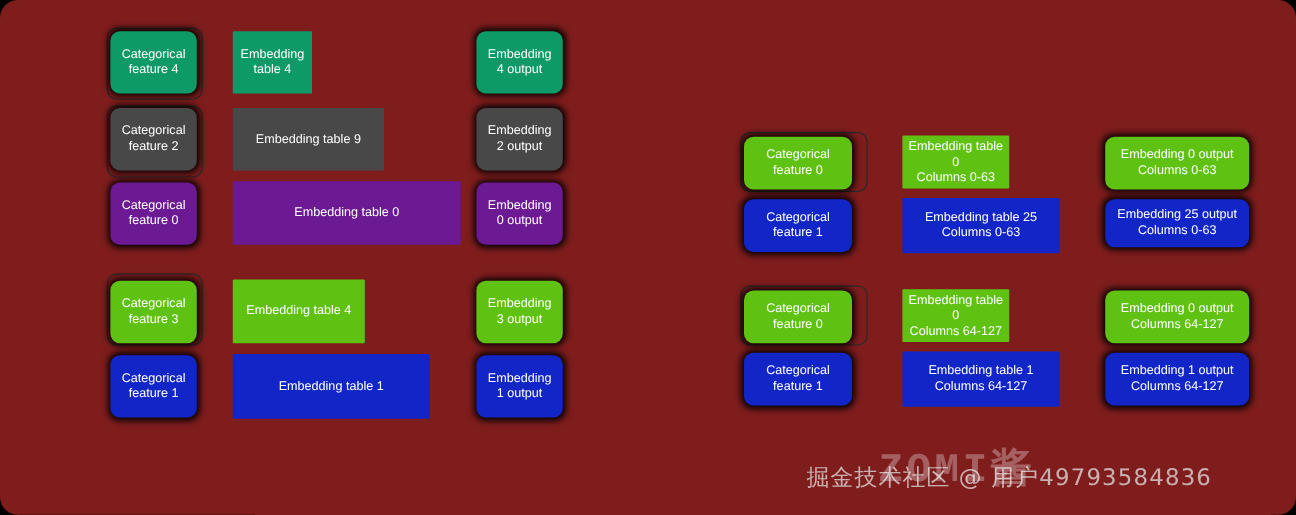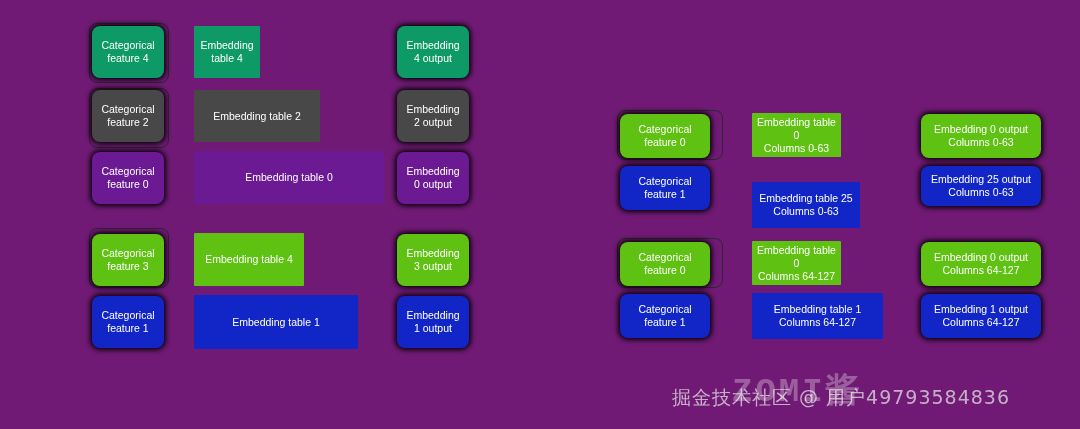--- a/index.html
+++ b/index.html
@@ -1,18 +1,18 @@
 <!DOCTYPE html>
 <html><head>
 <meta charset="utf-8">
 <style>
   html,body{margin:0;padding:0;background:#000;}
   body{width:1080px;height:429px;position:relative;overflow:hidden;
        font-family:"Liberation Sans","DejaVu Sans",sans-serif;}
-  #stage{position:absolute;left:0;top:0;width:1080px;height:429px;background:#701a75;}
+  #stage{position:absolute;left:0;top:0;width:1080px;height:429px;background:#7f1d1d;border-radius:15px;}
 
   .box{position:absolute;display:flex;align-items:center;justify-content:center;
        text-align:center;color:#fff;font-size:10.5px;line-height:13px;
        box-sizing:border-box;padding:2px 4px;white-space:pre-line;}
   .rounded{border-radius:8px;}
   .square{border-radius:1px;}
 
   
   .rounded{box-shadow:0 0 5px 2px rgba(0,0,0,0.95);}
 
@@ -47,21 +47,21 @@
 
     <div class="box rounded c-teal" style="left:92px;top:26px;width:72px;height:52px;">Categorical
 feature 4</div>
     <div class="box square c-teal" style="left:194px;top:26px;width:66px;height:52px;">Embedding
 table 4</div>
     <div class="box rounded c-teal" style="left:397px;top:26px;width:72px;height:52px;">Embedding
 4 output</div>
 
     <div class="box rounded c-gray" style="left:92px;top:90px;width:72px;height:52px;">Categorical
 feature 2</div>
-    <div class="box square c-gray" style="left:194px;top:90px;width:126px;height:52px;">Embedding table 2</div>
+    <div class="box square c-gray" style="left:194px;top:90px;width:126px;height:52px;">Embedding table 9</div>
     <div class="box rounded c-gray" style="left:397px;top:90px;width:72px;height:52px;">Embedding
 2 output</div>
 
     <div class="box rounded c-purple" style="left:92px;top:152px;width:72px;height:52px;">Categorical
 feature 0</div>
     <div class="box square c-purple" style="left:194px;top:151px;width:190px;height:53px;">Embedding table 0</div>
     <div class="box rounded c-purple" style="left:397px;top:152px;width:72px;height:52px;">Embedding
 0 output</div>
 
     <div class="box rounded c-green" style="left:92px;top:234px;width:72px;height:52px;">Categorical
@@ -84,21 +84,21 @@
 
     <div class="box rounded c-green" style="left:620px;top:114px;width:90px;height:44px;">Categorical
 feature 0</div>
     <div class="box square c-green" style="left:752px;top:113px;width:89px;height:44px;">Embedding table 0
 Columns 0-63</div>
     <div class="box rounded c-green" style="left:921px;top:114px;width:120px;height:44px;">Embedding 0 output
 Columns 0-63</div>
 
     <div class="box rounded c-blue" style="left:620px;top:166px;width:90px;height:44px;">Categorical
 feature 1</div>
-    <div class="box square c-blue" style="left:752px;top:182px;width:108px;height:46px;">Embedding table 25
+    <div class="box square c-blue" style="left:752px;top:165px;width:131px;height:46px;">Embedding table 25
 Columns 0-63</div>
     <div class="box rounded c-blue" style="left:921px;top:166px;width:120px;height:40px;">Embedding 25 output
 Columns 0-63</div>
 
     <div class="box rounded c-green" style="left:620px;top:242px;width:90px;height:44px;">Categorical
 feature 0</div>
     <div class="box square c-green" style="left:752px;top:241px;width:89px;height:44px;">Embedding table 0
 Columns 64-127</div>
     <div class="box rounded c-green" style="left:921px;top:242px;width:120px;height:44px;">Embedding 0 output
 Columns 64-127</div>

